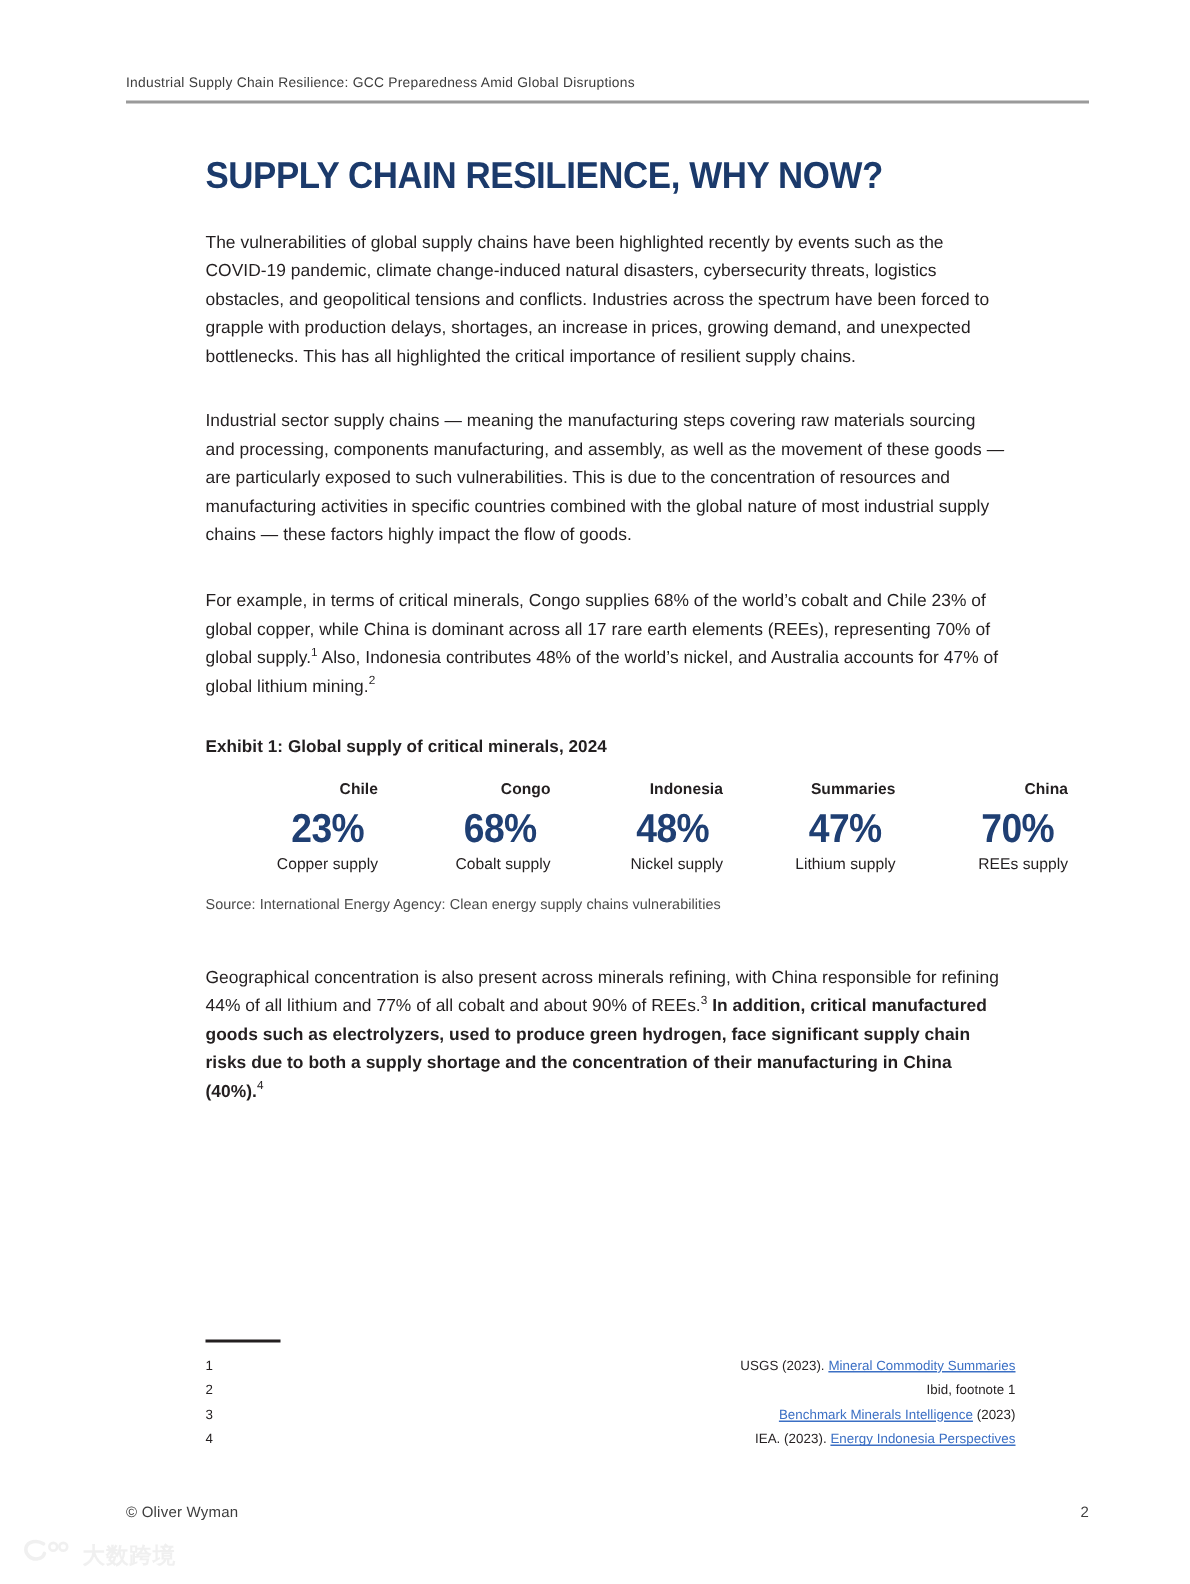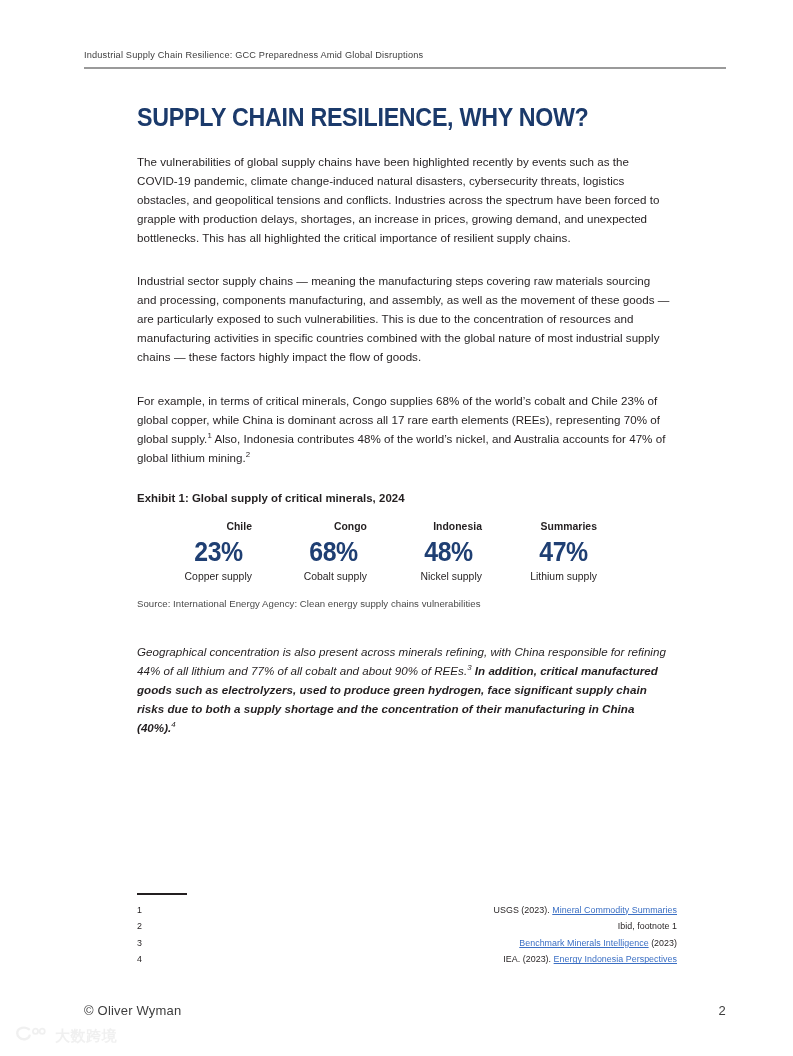--- a/index.html
+++ b/index.html
@@ -63,21 +63,21 @@
     transform-origin: left center;
   }
 
   p.body-par {
     margin: 0 0 25px 0;
     font-size: 11.6px;
     line-height: 1.63;
     color: #231f20;
     letter-spacing: 0.002em;
   }
-  p.body-par:last-child { margin-bottom: 0; font-style: italic; }
+  p.body-par:last-child { margin-bottom: 0; }
 
   sup.fn {
     font-size: 0.68em;
     vertical-align: super;
     line-height: 0;
   }
   .b { font-weight: bold; }
 
   
   .exhibit {
@@ -166,21 +166,21 @@
   .footer {
     position: absolute;
     left: 76px;
     top: 1003px;
     width: 642px;
     display: flex;
     justify-content: space-between;
     align-items: baseline;
   }
   .footer-copyright, .footer-pagenum {
-    font-size: 13px;
+    font-size: 10px;
     color: #3d3d3d;
     letter-spacing: 0.015em;
   }
 
   
   .watermark {
     position: absolute;
     left: 8px;
     top: 1026px;
     display: flex;
@@ -243,20 +243,25 @@
           <div class="stat-value">48%</div>
           <div class="stat-label">Nickel supply</div>
         </div>
 
         <div class="stat-cell">
           <div class="stat-country">Summaries</div>
           <div class="stat-value">47%</div>
           <div class="stat-label">Lithium supply</div>
         </div>
 
+        <div class="stat-cell">
+          <div class="stat-country">China</div>
+          <div class="stat-value">70%</div>
+          <div class="stat-label">REEs supply</div>
+        </div>
 
       </div>
 
       <div class="exhibit-source">Source: International Energy Agency: Clean energy supply chains vulnerabilities</div>
     </div>
 
     <div class="post-exhibit-gap"></div>
 
     <p class="body-par"><span>Geographical concentration is also present across minerals refining, with China responsible for refining 44% of all lithium and 77% of all cobalt and about 90% of REEs.</span><sup class="fn">3</sup><span class="b"> In addition, critical manufactured goods such as electrolyzers, used to produce green hydrogen, face significant supply chain risks due to both a supply shortage and the concentration of their manufacturing in China (40%).</span><sup class="fn">4</sup></p>
 

